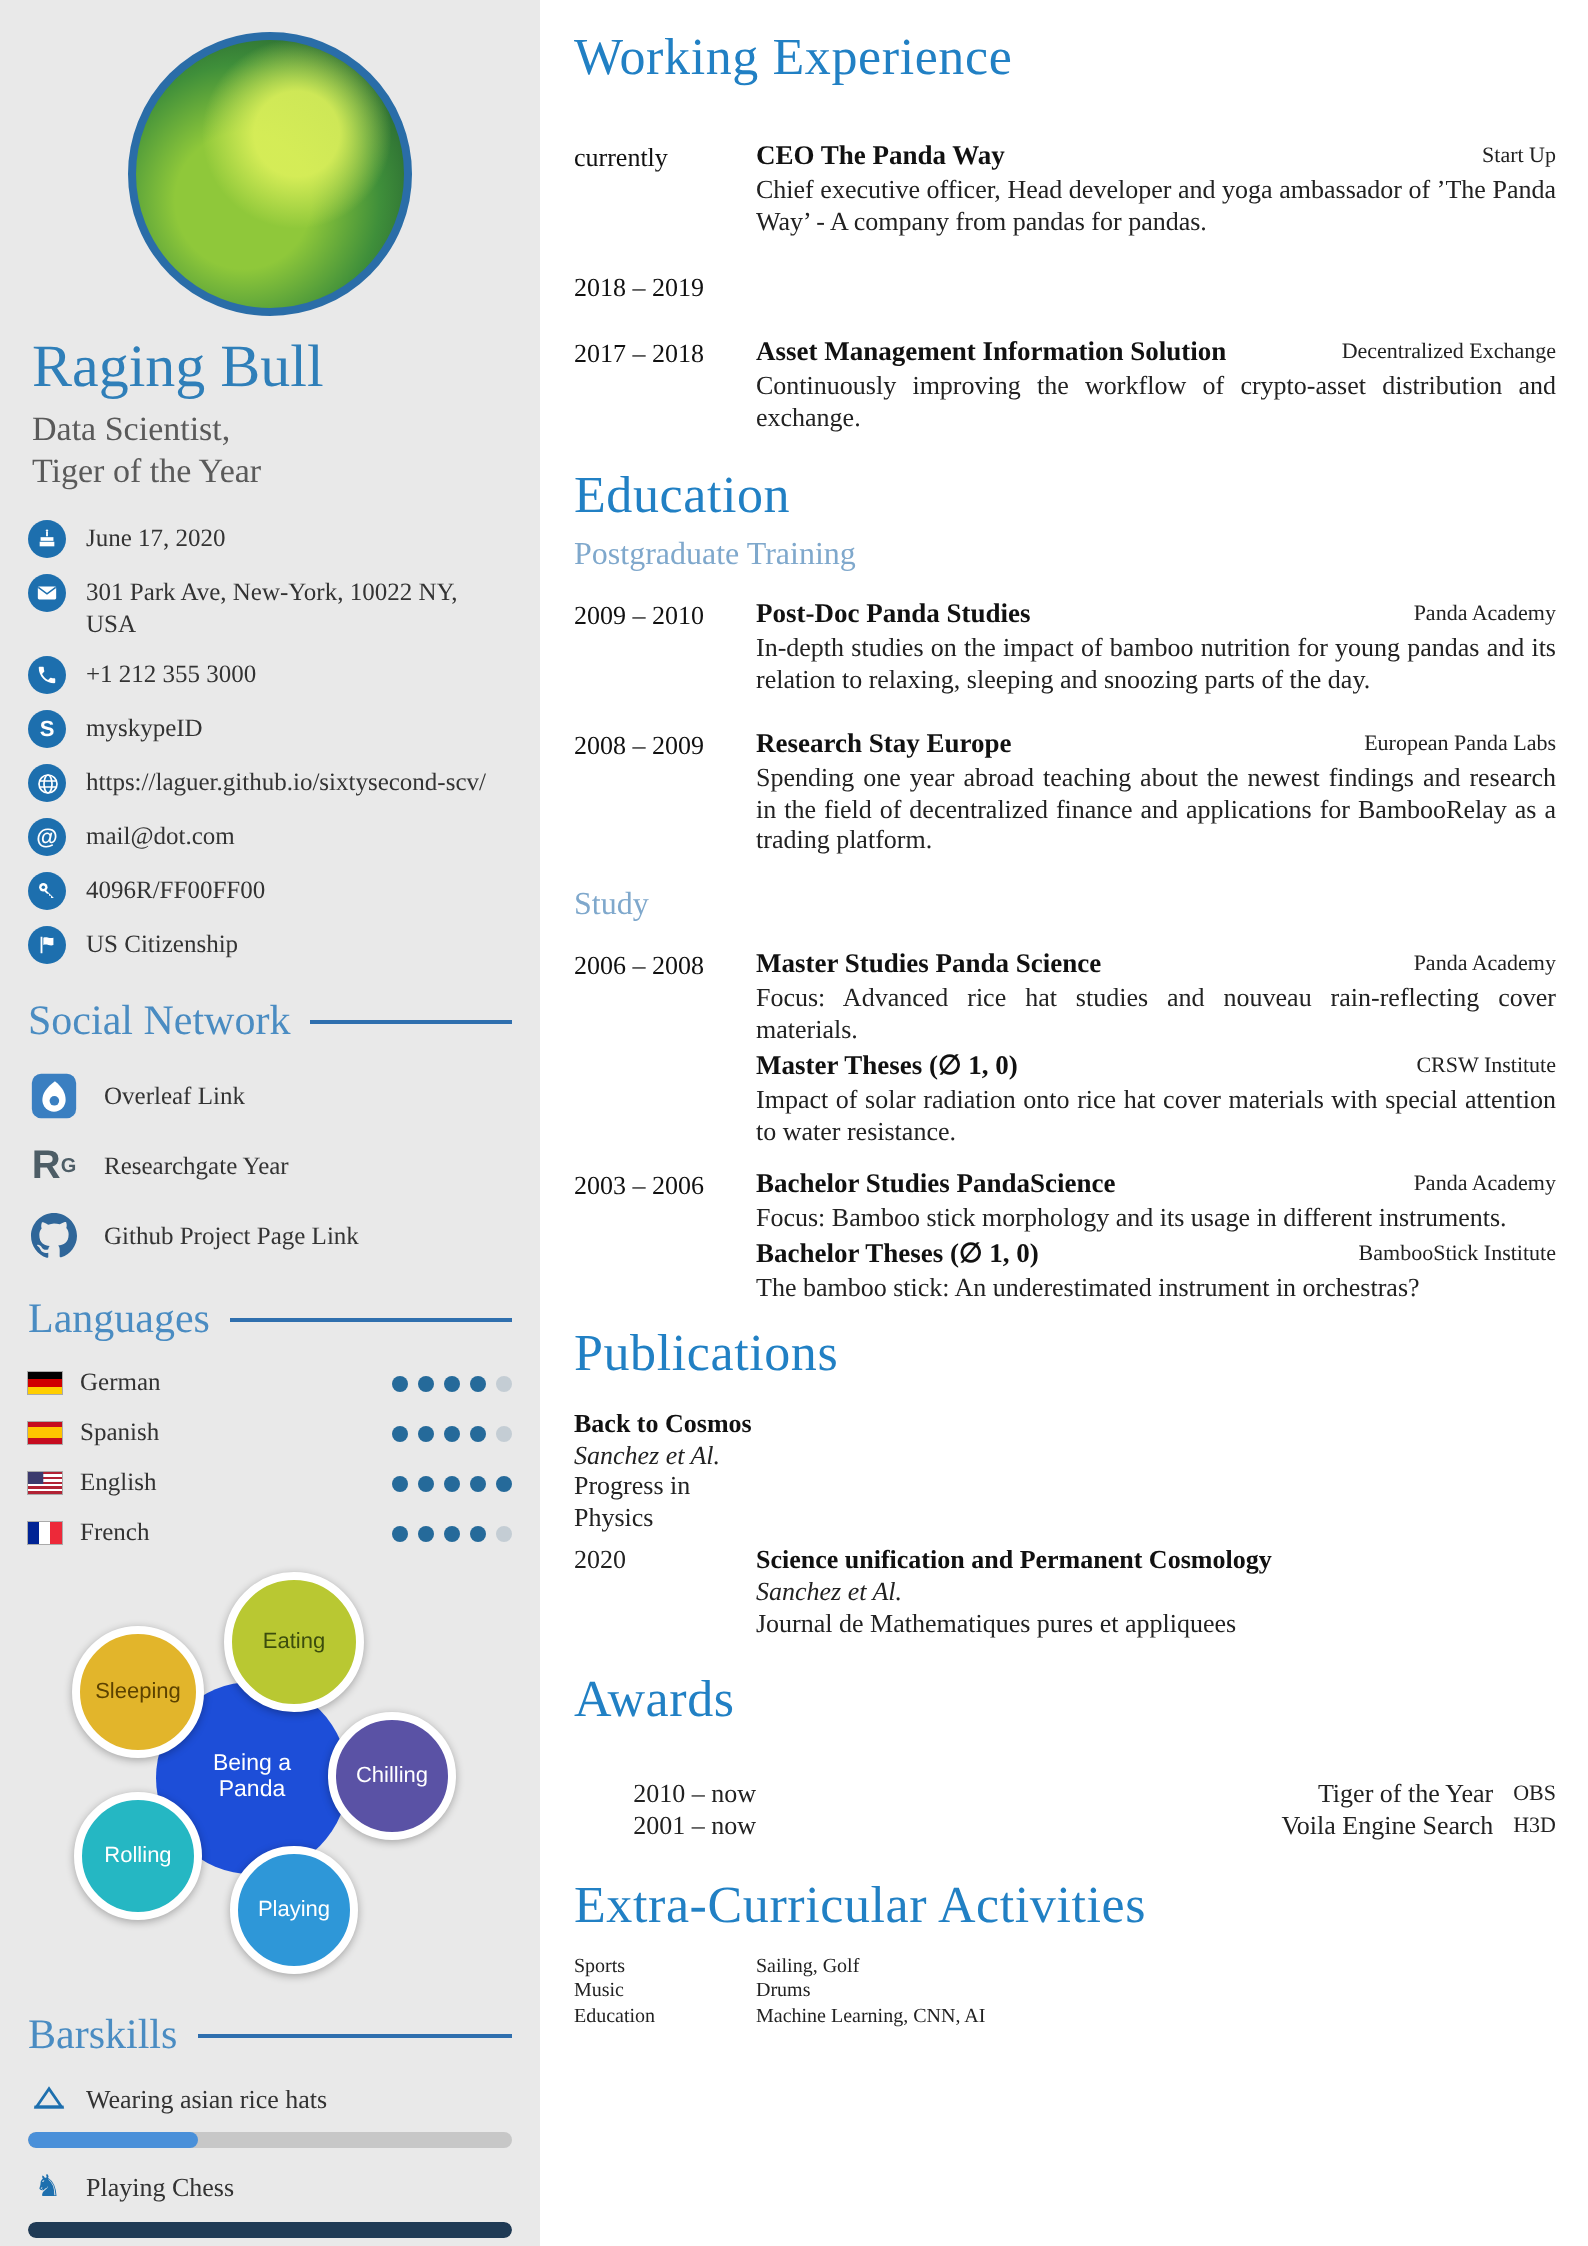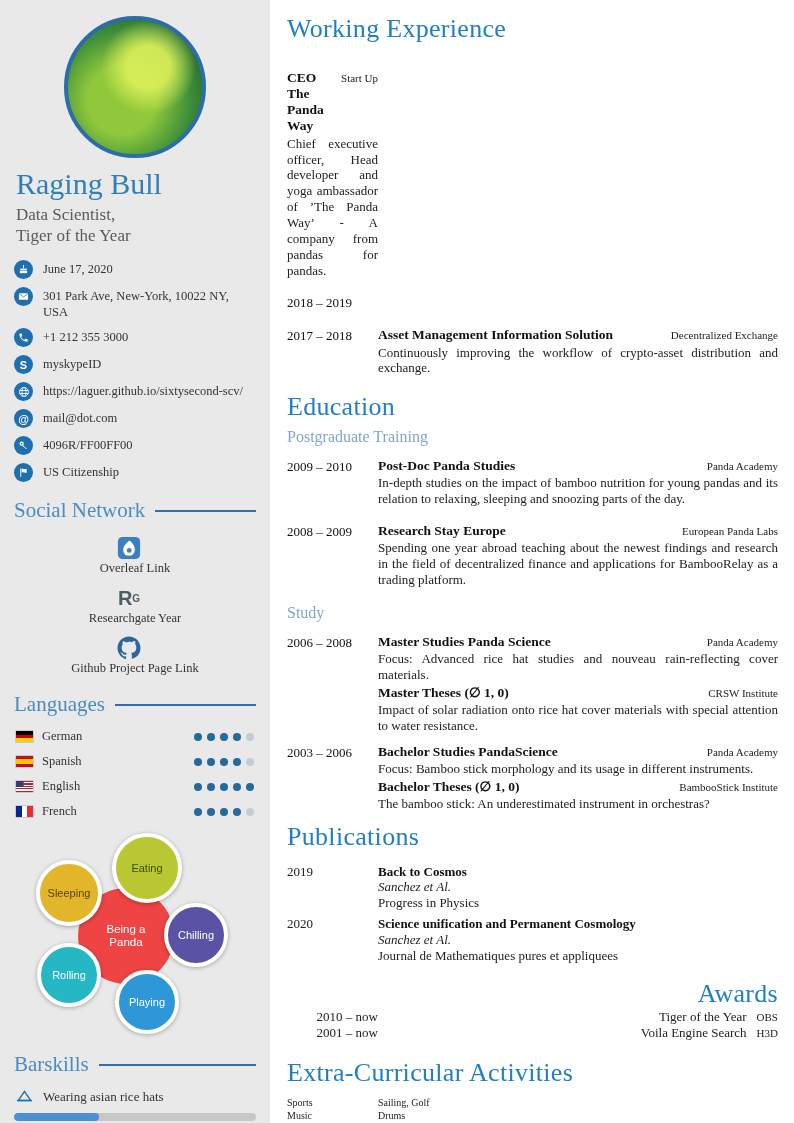--- a/index.html
+++ b/index.html
@@ -20,24 +20,24 @@
   .ic{flex:0 0 19px;width:19px;height:19px;border-radius:50%;background:#1d6fae;color:#fff;
       display:flex;align-items:center;justify-content:center;margin-right:10px;
       font-size:11px;font-family:"Liberation Sans",sans-serif;font-weight:bold;}
   .ic svg{display:block;}
   .c-text{font-size:12.5px;color:#333;line-height:1.25;padding-top:2px;word-break:break-word;}
 
   .side-h{display:flex;align-items:center;margin:16px 14px 12px;font-size:21px;color:#4a8cc2;}
   .side-h::after{content:'';flex:1;height:2px;background:#2f6fae;margin-left:10px;}
 
   .social{list-style:none;margin:2px 0 0;padding:0 14px;}
-  .social li{display:flex;align-items:center;margin-bottom:9px;font-size:12.5px;color:#333;cursor:pointer;flex-direction:column;}
+  .social li{display:flex;align-items:center;margin-bottom:9px;font-size:12.5px;color:#333;cursor:pointer;}
   .s-ic{flex:0 0 26px;width:26px;height:26px;margin-right:12px;display:flex;align-items:center;justify-content:center;}
 
-  .langs{list-style:none;margin:12px;padding:0 4px;}
+  .langs{list-style:none;margin:0;padding:0 14px;}
   .langs li{display:flex;align-items:center;margin-bottom:10px;font-size:12.5px;color:#333;}
   .flag{width:17px;height:11px;margin-right:9px;box-shadow:0 0 0 .5px #aaa;flex:0 0 17px;}
   .flag-de{background:linear-gradient(#000 0 33%,#d00000 33% 66%,#ffce00 66%);}
   .flag-es{background:linear-gradient(#c60b1e 0 25%,#ffc400 25% 75%,#c60b1e 75%);}
   .flag-us{background-image:linear-gradient(#3c3b6e,#3c3b6e),repeating-linear-gradient(180deg,#b22234 0 1.2px,#fff 1.2px 2.4px);
            background-size:45% 55%,100% 100%;background-repeat:no-repeat;}
   .flag-fr{background:linear-gradient(90deg,#002395 0 33%,#fff 33% 66%,#ed2939 66%);}
   .dots{margin-left:auto;display:flex;gap:5px;}
   .dot{width:8px;height:8px;border-radius:50%;background:#c4cdd4;}
   .dot.filled{background:#256a9a;}
@@ -244,21 +244,21 @@
             <span class="dot filled"></span>
             <span class="dot filled"></span>
             <span class="dot filled"></span>
             <span class="dot filled"></span>
             <span class="dot"></span>
           </span>
       </li>
     </ul>
 
     <div class="bubbles">
-      <div class="bub center" style="background-color: #ef4444;">
+      <div class="bub center" style="background-color: #1d4ed8;">
         <span>Being a Panda</span>
       </div>
       <div class="bub sat eating" style="background-color: rgb(185, 200, 50);">
         <span>Eating</span>
       </div>
       <div class="bub sat sleeping" style="background-color: rgb(226, 181, 43);">
         <span>Sleeping</span>
       </div>
       <div class="bub sat chilling" style="background-color: rgb(90, 82, 165);">
         <span>Chilling</span>
@@ -297,20 +297,21 @@
         <div class="fill" style="background-color: rgb(31, 58, 85); width: 100%;"></div>
       </div>
     </div>
   </aside>
 
   <main class="content">
 
     <h2 class="sec">Working Experience</h2>
 
     <div class="entry">
+      <div class="period">currently</div>
       <div>
         <div class="head">
           <span class="title">CEO The Panda Way</span>
           <span class="org">Start Up</span>
         </div>
         <div class="desc">Chief executive officer, Head developer and yoga ambassador of ’The Panda Way’ - A company from pandas for pandas.</div>
       </div>
     </div>
     <div class="entry">
       <div class="period">2018 – 2019</div>
@@ -394,37 +395,36 @@
             <span class="org">BambooStick Institute</span>
           </div>
           <div class="desc">The bamboo stick: An underestimated instrument in orchestras?</div>
         </div>
       </div>
     </div>
 
     <h2 class="sec tight" style="margin-bottom:12px;">Publications</h2>
 
     <div class="pub">
-      <div>2019</div>
       <div>
         <div class="ptitle">Back to Cosmos</div>
         <div class="pauthors">Sanchez et Al.</div>
         <div>Progress in Physics</div>
       </div>
     </div>
     <div class="pub">
       <div>2020</div>
       <div>
         <div class="ptitle">Science unification and Permanent Cosmology</div>
         <div class="pauthors">Sanchez et Al.</div>
         <div>Journal de Mathematiques pures et appliquees</div>
       </div>
     </div>
 
-    <h2 class="sec tight mt2" style="margin-bottom:0;text-align:right;">Awards</h2>
+    <h2 class="sec tight mt2" style="margin-bottom:24px;">Awards</h2>
 
     <div class="award">
       <div>2010 – now</div>
       <div>Tiger of the Year</div>
       <div class="org">OBS</div>
     </div>
     <div class="award">
       <div>2001 – now</div>
       <div>Voila Engine Search</div>
       <div class="org">H3D</div>

